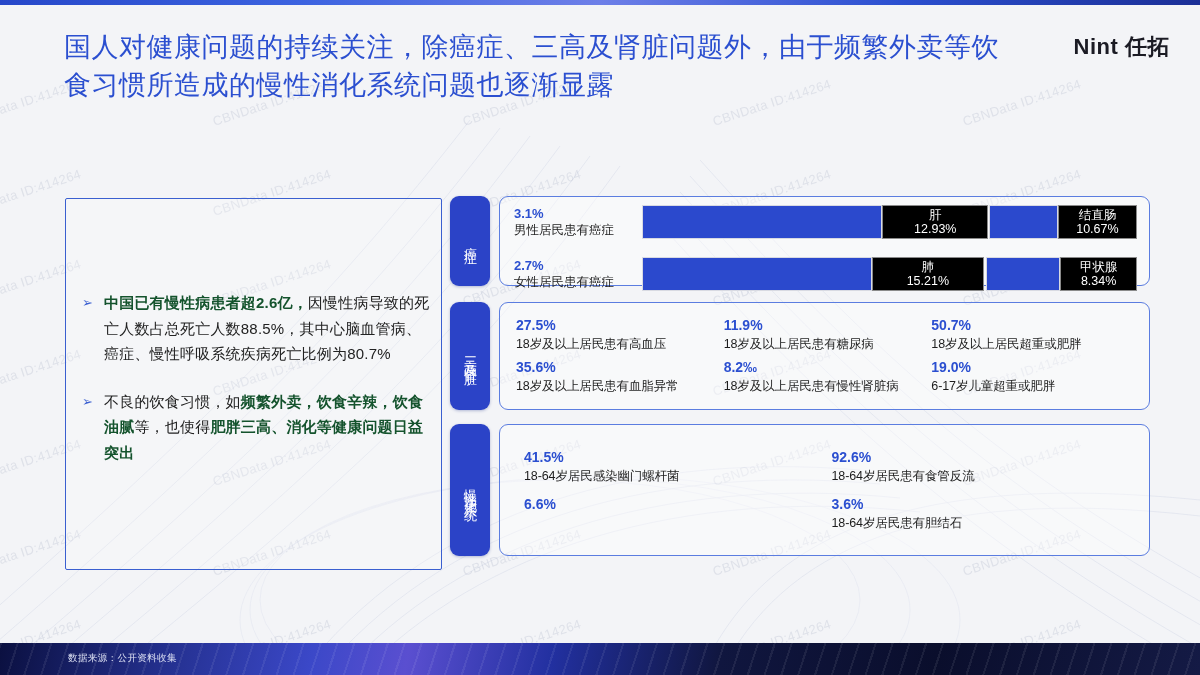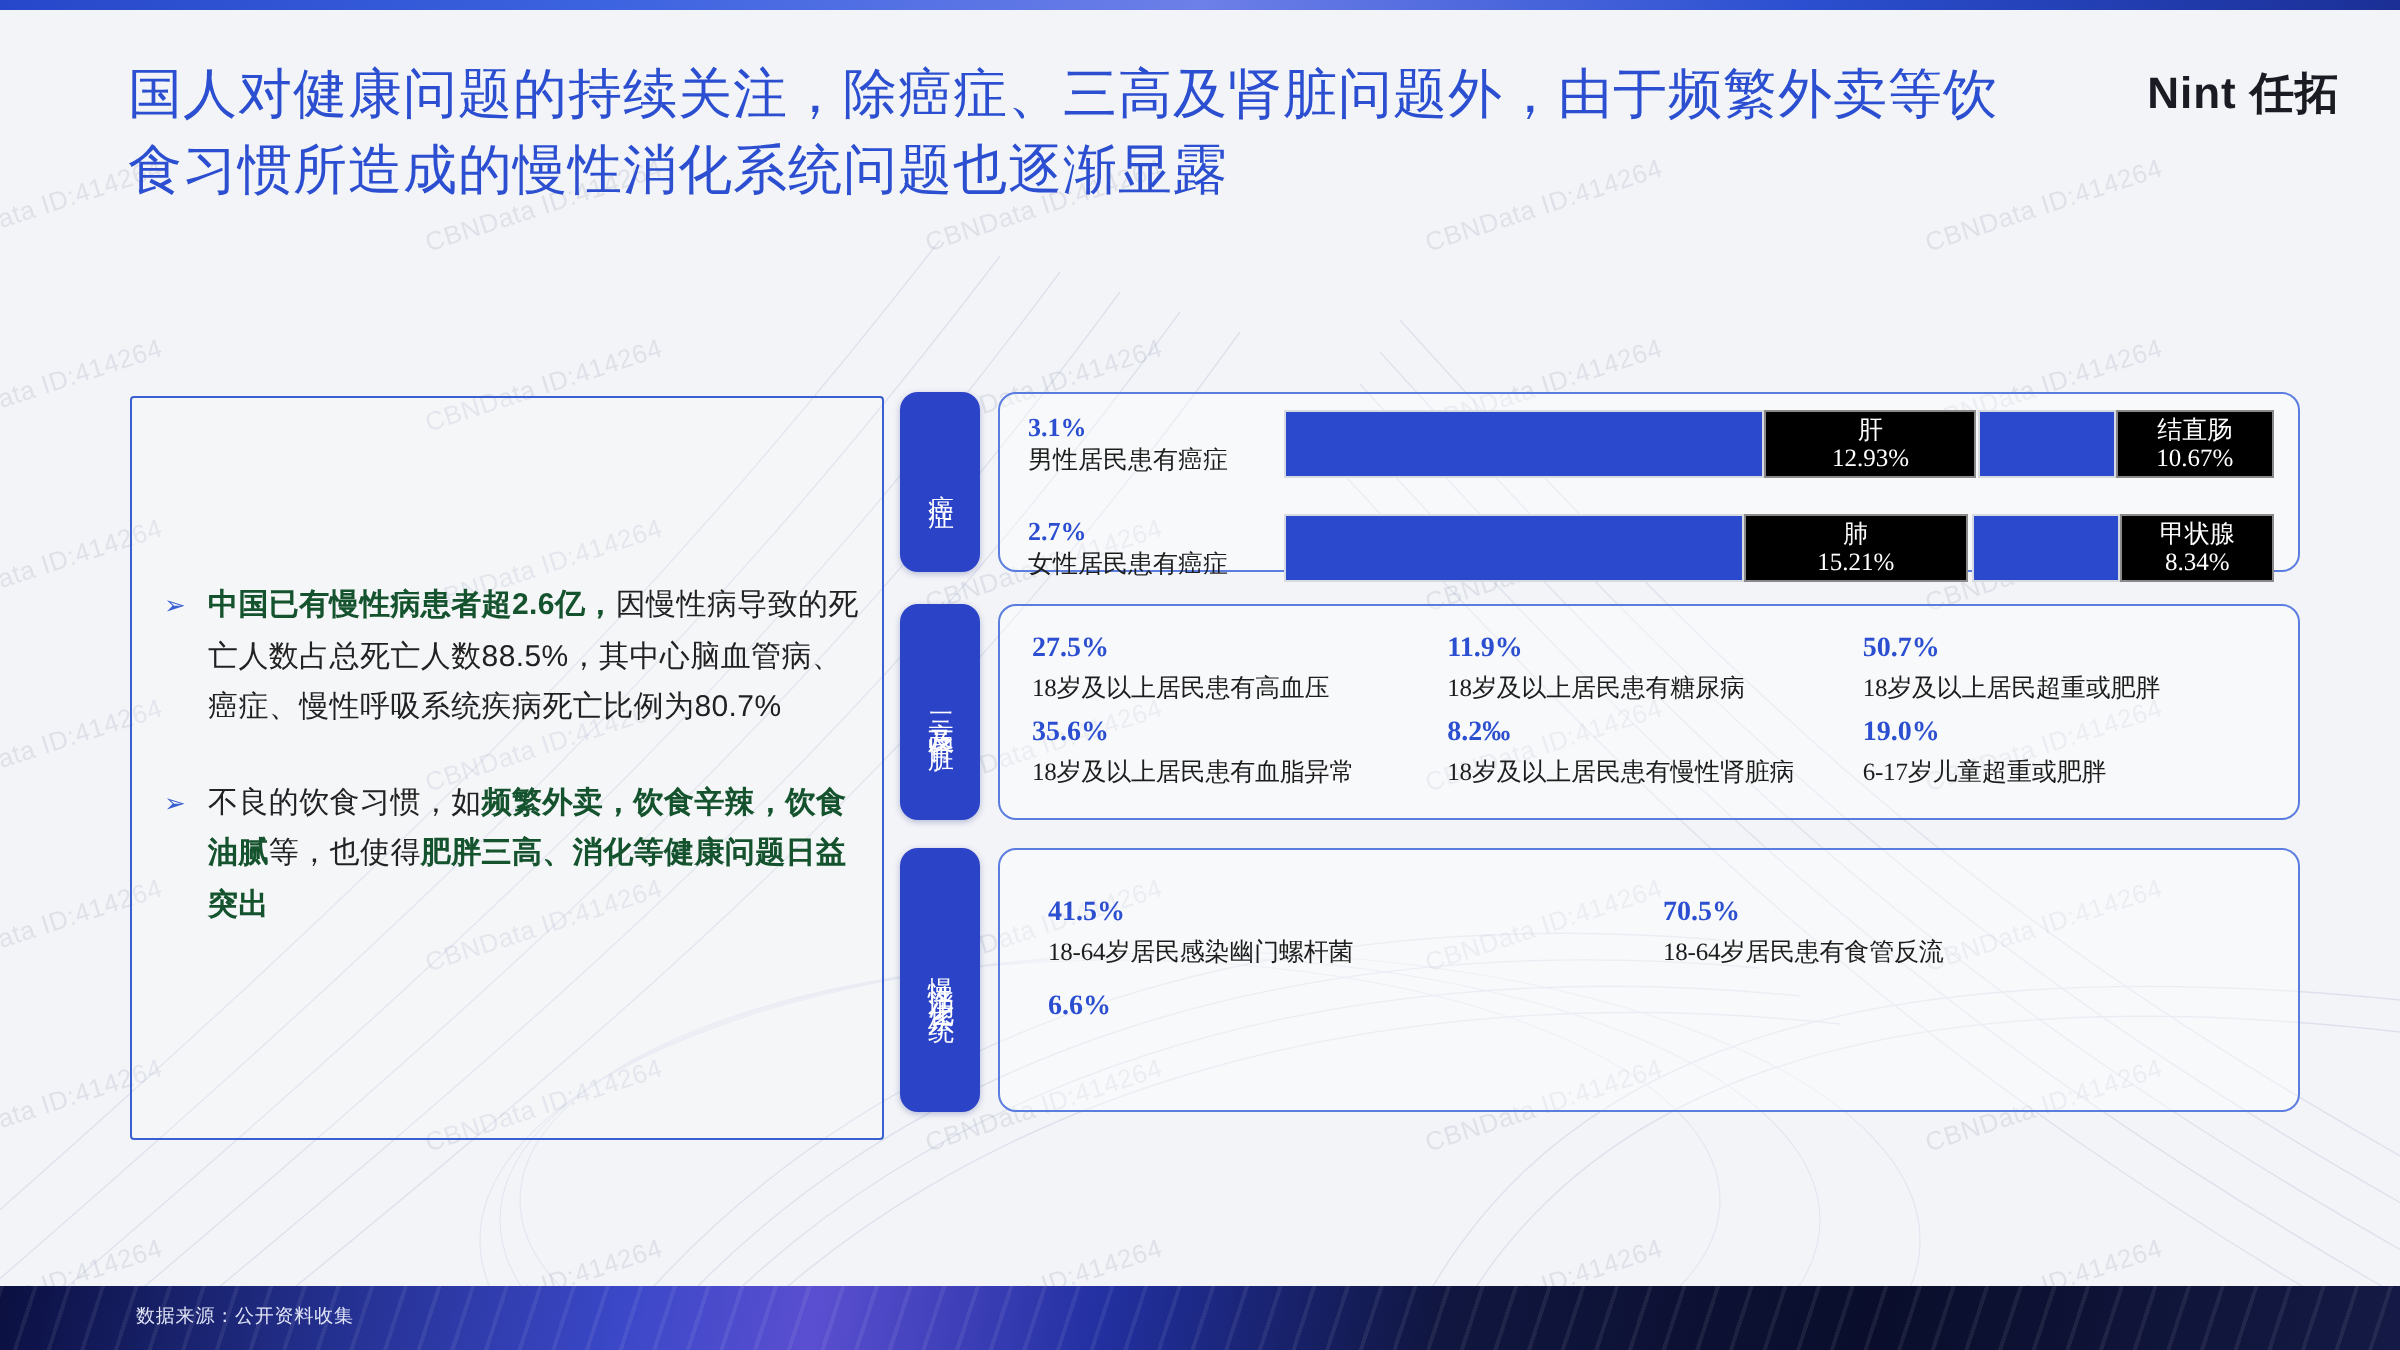--- a/index.html
+++ b/index.html
@@ -33,21 +33,21 @@
   .btext{font-size:15px;line-height:25.5px;color:#222;letter-spacing:.2px;}
   .hl{color:#14532d;font-weight:bold;}
 
   
   .chip{position:absolute;left:456px;top:155px;width:288px;height:30px;
     background:#2b43c7;border-radius:7px;color:#fff;font-size:15px;
     display:flex;align-items:center;justify-content:center;letter-spacing:1px;
     box-shadow:0 1px 3px rgba(30,50,140,.35);}
 
   
-  .section{position:absolute;display:flex;font-family:Liberation Serif, serif;}
+  .section{position:absolute;display:flex;}
   .vtab{width:40px;background:#2b43c7;border-radius:9px;color:#fff;
     display:flex;align-items:center;justify-content:center;flex:none;
     box-shadow:0 1px 3px rgba(30,50,140,.3);}
   .vtab span{writing-mode:vertical-rl;font-size:13px;letter-spacing:4px;line-height:18px;}
   .panel{margin-left:9px;flex:1;border:1.3px solid #5b7de0;border-radius:9px;
     background:rgba(255,255,255,.42);position:relative;}
 
   
   #sec-cancer{left:450px;top:196px;width:700px;height:90px;}
   .cancer-row{position:absolute;left:14px;right:12px;height:38px;display:flex;align-items:center;}
@@ -251,25 +251,29 @@
     <div class="vtab">
       <span>慢性消化系统</span>
     </div>
     <div class="panel">
       <div class="grid g2" id="dig-grid">
           <div class="cell">
             <div class="pct">41.5%</div>
             <div class="dsc">18-64岁居民感染幽门螺杆菌</div>
           </div>
           <div class="cell">
-            <div class="pct">70.5%</div>
+            <div class="pct">92.6%</div>
             <div class="dsc">18-64岁居民患有食管反流</div>
           </div>
           <div class="cell">
             <div class="pct">6.6%</div>
+          </div>
+          <div class="cell">
+            <div class="pct">3.6%</div>
+            <div class="dsc">18-64岁居民患有胆结石</div>
           </div>
         </div>
     </div>
   </div>
 
   <div class="footer">
     <div class="src">数据来源：公开资料收集</div>
   </div>
 </div>
 

